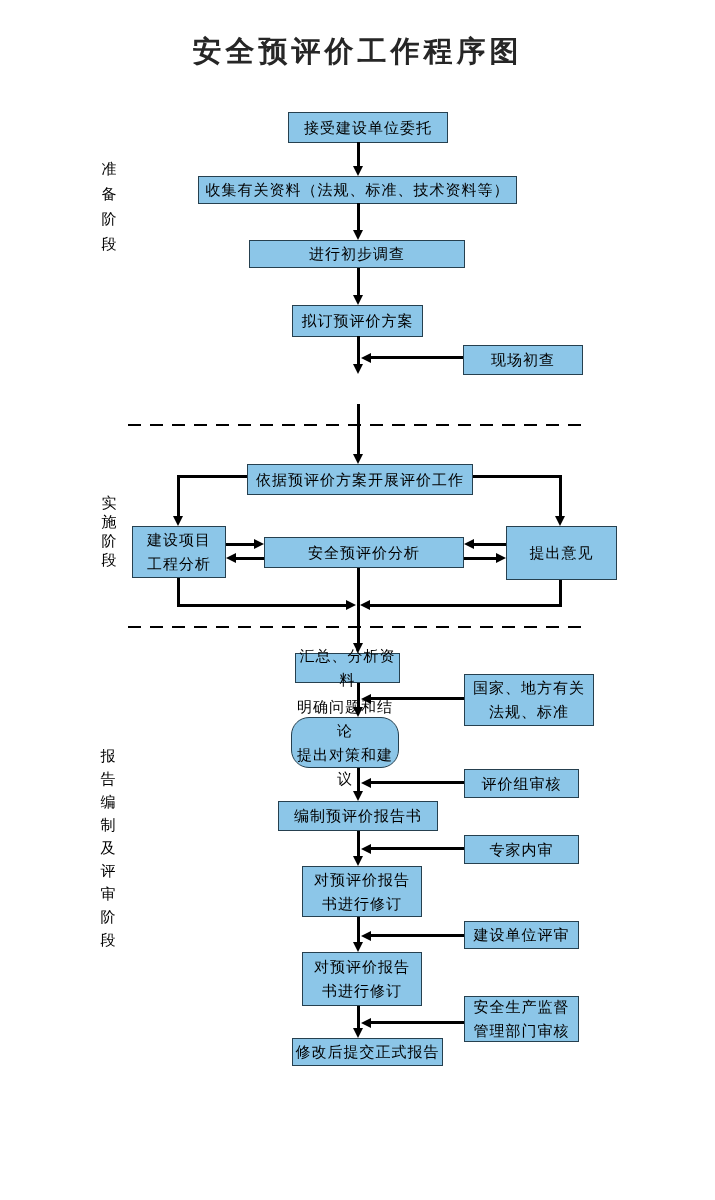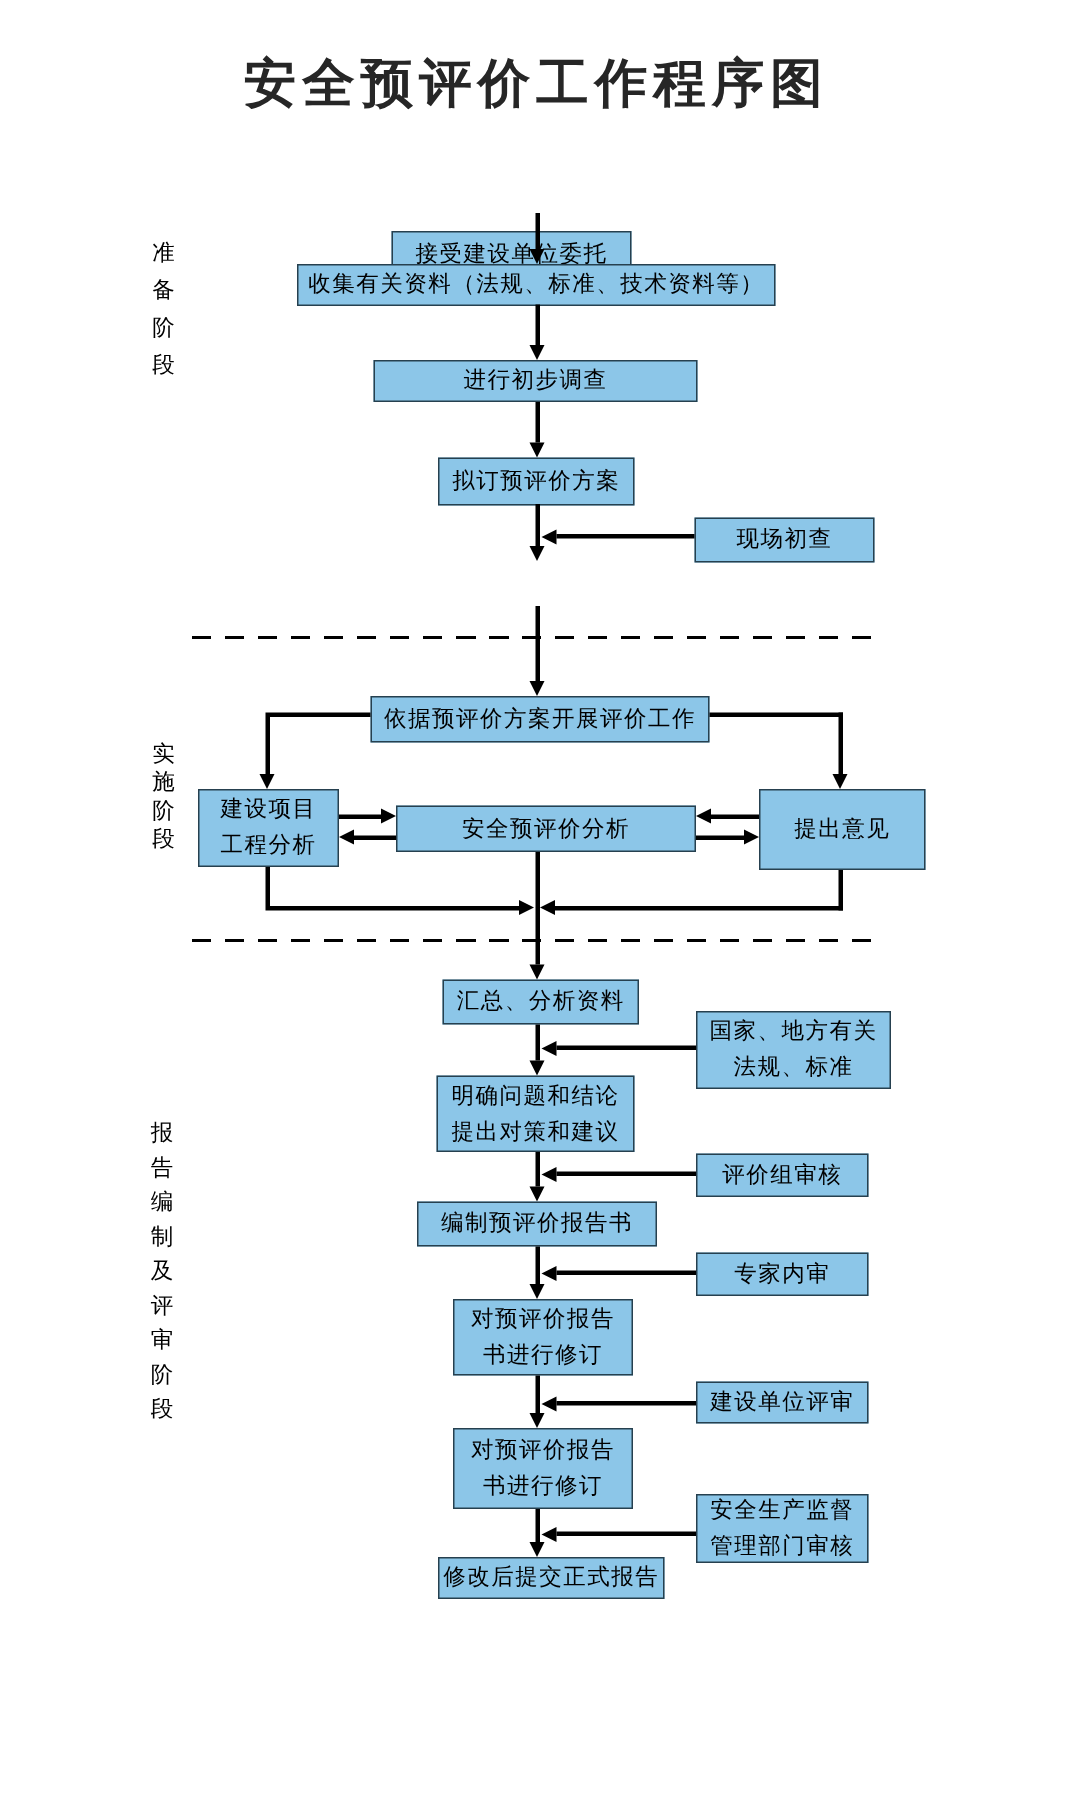--- a/index.html
+++ b/index.html
@@ -2,21 +2,21 @@
 <html><head>
 <meta charset="utf-8">
 <style>
   html,body{margin:0;padding:0;background:#ffffff;}
   #canvas{
     position:relative;width:715px;height:1200px;background:#ffffff;overflow:hidden;
     font-family:"Liberation Sans","DejaVu Sans",sans-serif;color:#000;
   }
   #title{
     position:absolute;left:0;right:0;top:32px;text-align:center;
-    font-size:35px;font-weight:bold;letter-spacing:4px;color:#262626;
+    font-size:29px;font-weight:bold;letter-spacing:4px;color:#262626;
   }
   .node{
     position:absolute;display:flex;align-items:center;justify-content:center;
     background:#8CC6E8;border:1.6px solid #26404F;box-sizing:border-box;
     font-size:15px;line-height:24px;text-align:center;white-space:pre-line;
     letter-spacing:1px;
   }
   .vlabel{
     position:absolute;width:16px;word-break:break-all;text-align:center;
     font-size:15px;color:#000;
@@ -44,36 +44,36 @@
 
   <div id="title">安全预评价工作程序图</div>
 
   <div class="vlabel" style="left:101px;top:156px;line-height:25px;">准备阶段</div>
   <div class="vlabel" style="left:101px;top:493px;line-height:19px;">实施阶段</div>
   <div class="vlabel" style="left:100px;top:744px;line-height:23px;">报告编制及评审阶段</div>
 
   <div class="dashed" style="left:128px;top:424px;width:460px;"></div>
   <div class="dashed" style="left:128px;top:626px;width:460px;"></div>
 
-  <div class="node" style="left:261px;top:112px;width:160px;height:31px;margin-top:42px;">接受建设单位委托</div>
+  <div class="node" style="left:288px;top:112px;width:160px;height:31px;">接受建设单位委托</div>
   <div class="node" style="left:198px;top:176px;width:319px;height:28px;">收集有关资料（法规、标准、技术资料等）</div>
   <div class="node" style="left:249px;top:240px;width:216px;height:28px;">进行初步调查</div>
   <div class="node" style="left:292px;top:305px;width:131px;height:32px;">拟订预评价方案</div>
   <div class="node" style="left:463px;top:345px;width:120px;height:30px;">现场初查</div>
 
   <div class="node" style="left:132px;top:526px;width:94px;height:52px;">建设项目
 工程分析</div>
   <div class="node" style="left:247px;top:464px;width:226px;height:31px;">依据预评价方案开展评价工作</div>
   <div class="node" style="left:264px;top:537px;width:200px;height:31px;">安全预评价分析</div>
   <div class="node" style="left:506px;top:526px;width:111px;height:54px;">提出意见</div>
 
-  <div class="node" style="left:295px;top:653px;width:131px;height:30px;">汇总、分析资料</div>
+  <div class="node" style="left:295px;top:653px;width:105px;height:30px;">汇总、分析资料</div>
   <div class="node" style="left:464px;top:674px;width:130px;height:52px;">国家、地方有关
 法规、标准</div>
-  <div class="node" style="left:291px;top:717px;width:132px;height:51px;">明确问题和结论
+  <div class="node" style="left:291px;top:717px;width:108px;height:51px;border-radius:18px;">明确问题和结论
 提出对策和建议</div>
   <div class="node" style="left:464px;top:769px;width:115px;height:29px;">评价组审核</div>
   <div class="node" style="left:278px;top:801px;width:160px;height:30px;">编制预评价报告书</div>
   <div class="node" style="left:464px;top:835px;width:115px;height:29px;">专家内审</div>
   <div class="node" style="left:302px;top:866px;width:120px;height:51px;">对预评价报告
 书进行修订</div>
   <div class="node" style="left:464px;top:921px;width:115px;height:28px;">建设单位评审</div>
   <div class="node" style="left:302px;top:952px;width:120px;height:54px;">对预评价报告
 书进行修订</div>
   <div class="node" style="left:464px;top:996px;width:115px;height:46px;">安全生产监督

